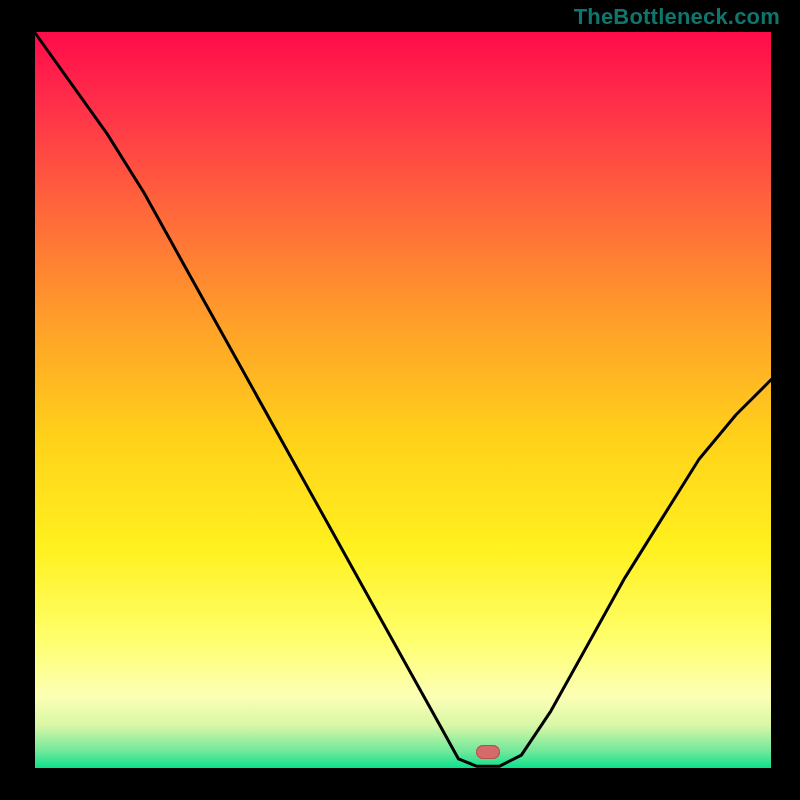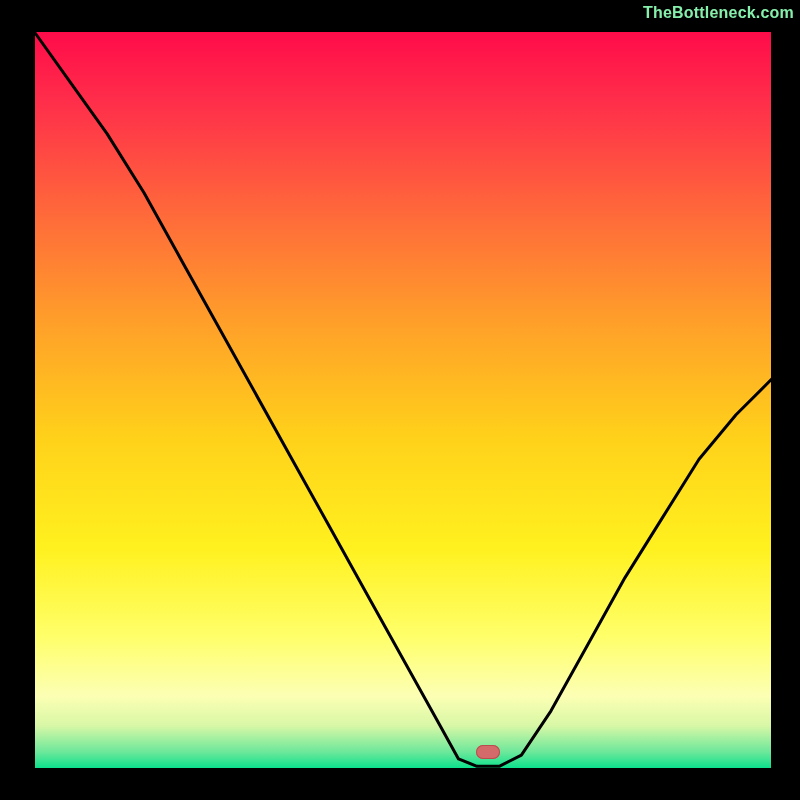--- a/index.html
+++ b/index.html
@@ -12,23 +12,23 @@
     font-family: Arial, Helvetica, sans-serif;
   }
   .stage {
     position: relative;
     width: 800px;
     height: 800px;
   }
   .watermark {
     position: absolute;
     top: 4px;
-    right: 6px;
-    color: #86efac;
-    font-size: 16px;
+    right: 20px;
+    color: #0f766e;
+    font-size: 22px;
     font-weight: 600;
     letter-spacing: 0.2px;
     user-select: none;
   }
   
   .plot-rect {
     position: absolute;
     
   }
   .black-border {

